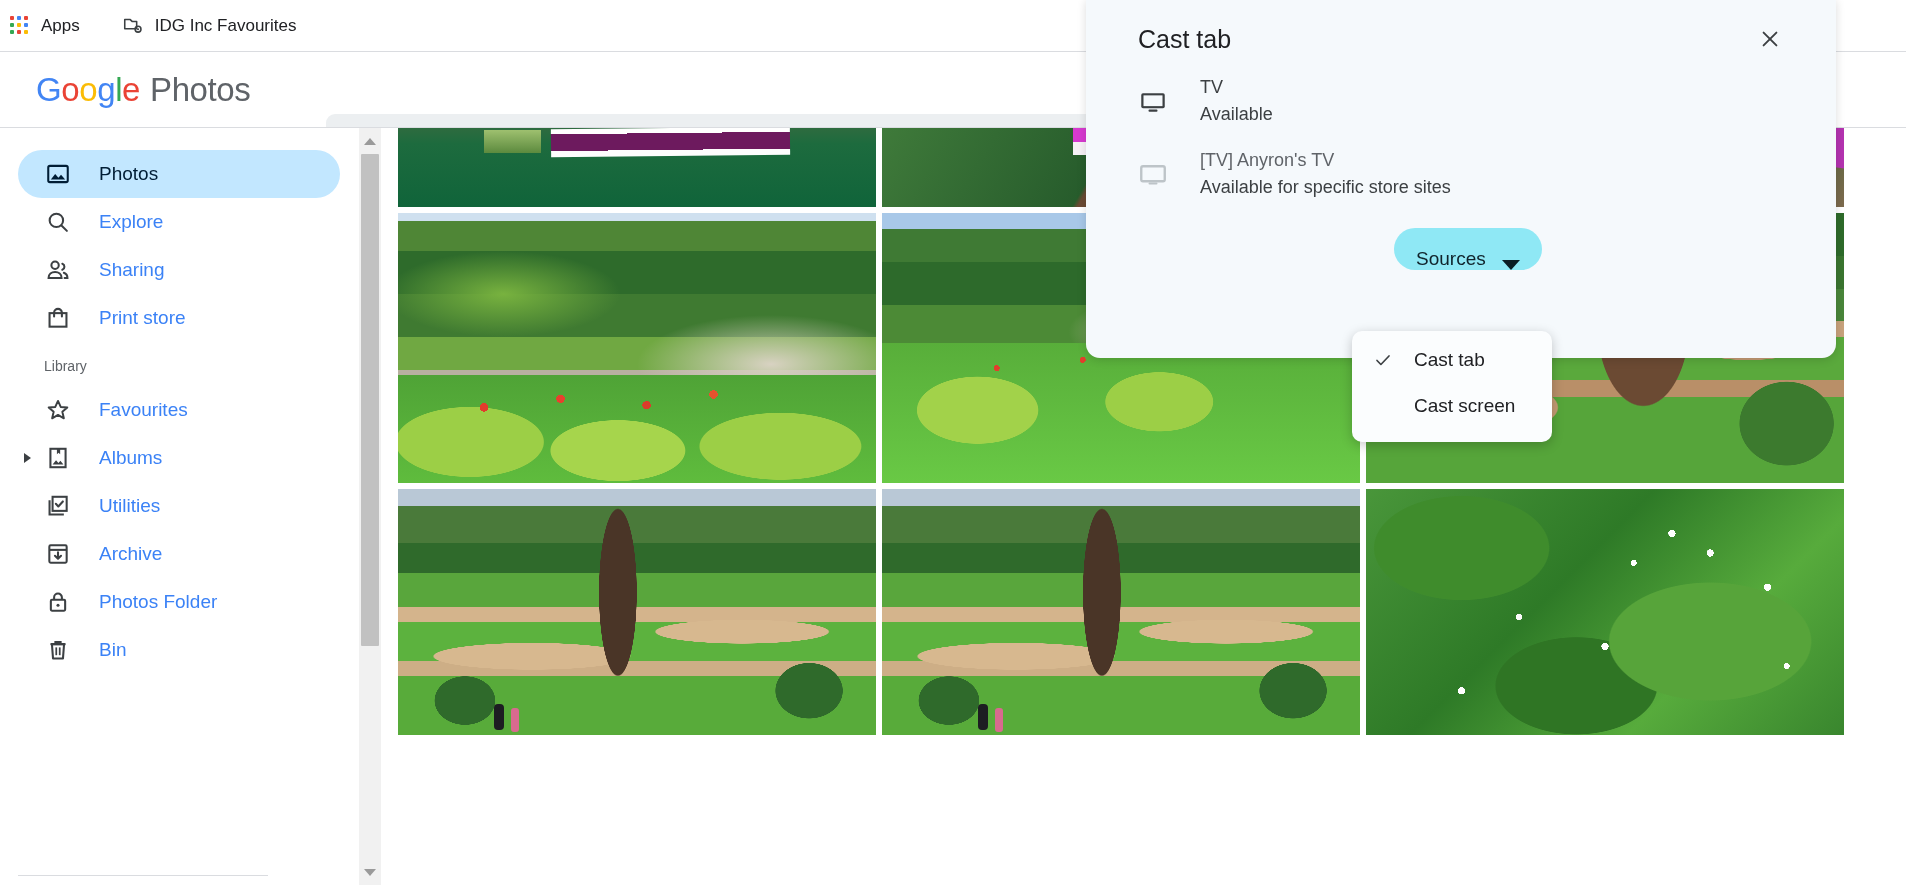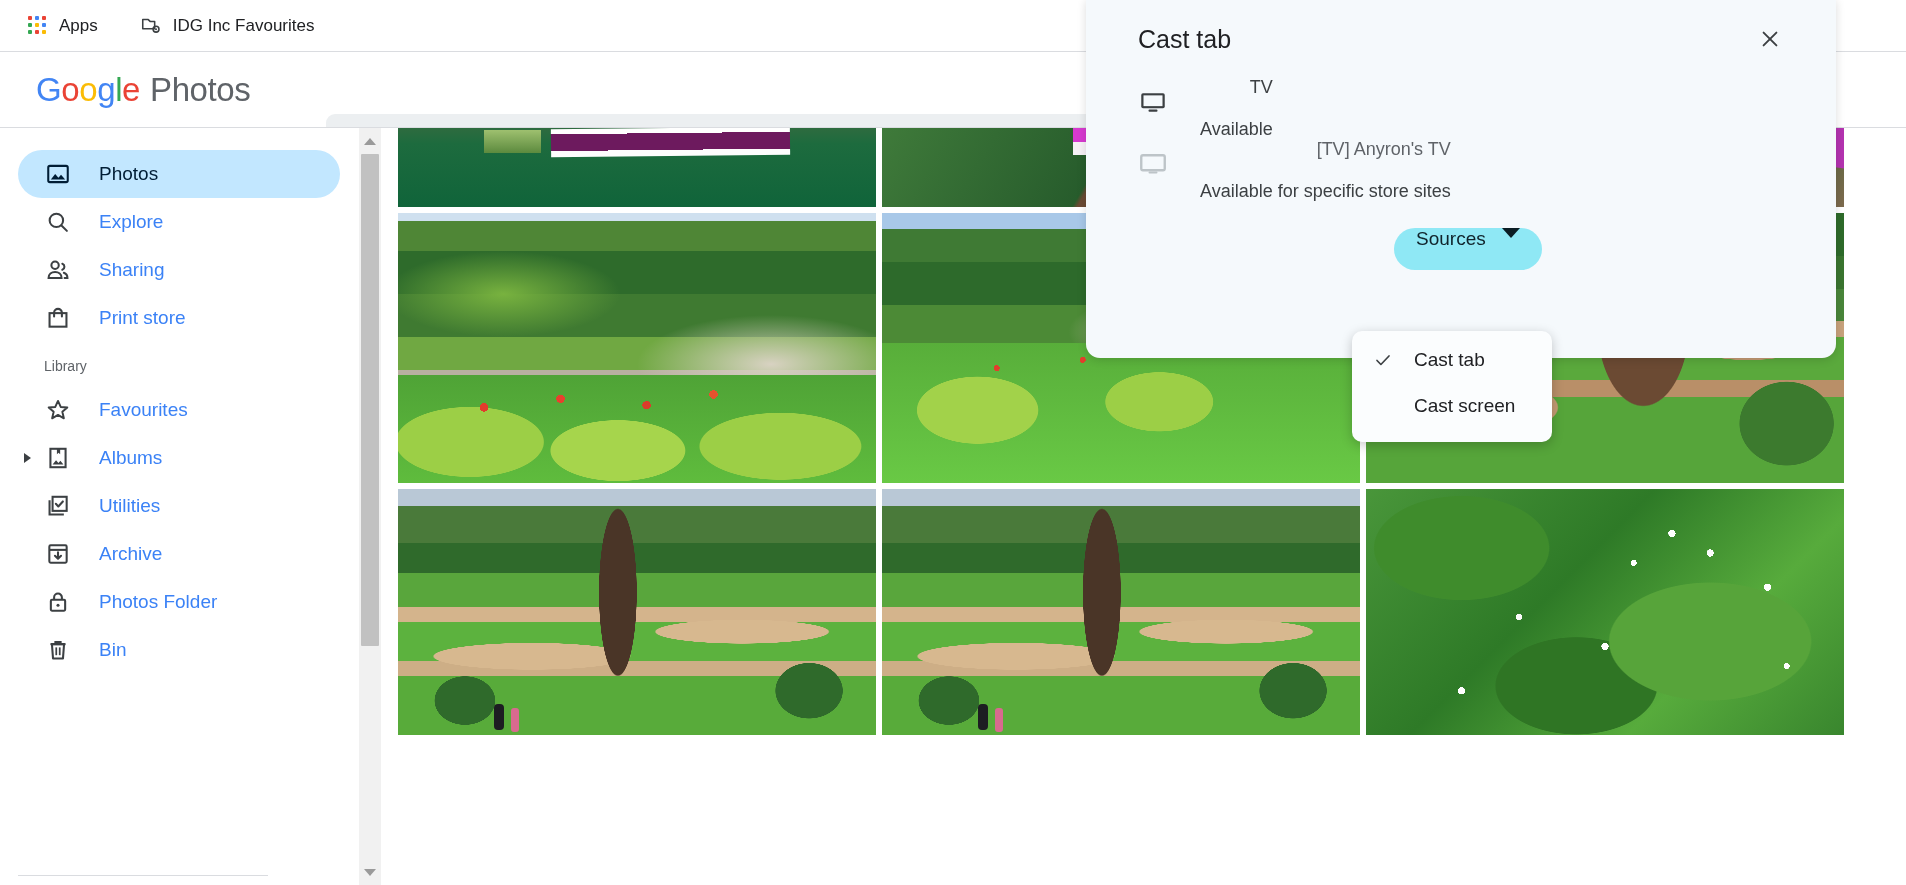--- a/index.html
+++ b/index.html
@@ -10,21 +10,21 @@
     font-family: "Liberation Sans", sans-serif;
     -webkit-font-smoothing: antialiased;
   }
 
   
   .bookmarks-bar {
     position: absolute; top: 0; left: 0; width: 1906px; height: 52px;
     background: #ffffff;
     border-bottom: 1px solid #dadce0;
     display: flex; align-items: center;
-    padding-left: 20px;
+    padding-left: 2px;
     gap: 26px;
   }
   .bm-item { display: flex; align-items: center; gap: 11px; cursor: pointer;
              padding: 4px 8px; border-radius: 4px; }
   .bm-label { font-size: 17px; color: #202124; white-space: nowrap; }
   .apps-grid { width: 20px; height: 20px; display: grid;
                grid-template-columns: repeat(3, 4px);
                grid-template-rows: repeat(3, 4px);
                gap: 3px; }
   .apps-grid i { display: block; width: 4px; height: 4px; border-radius: 1px; }
@@ -292,33 +292,33 @@
   .cast-close {
     position: absolute; right: 52px; top: 26px;
     width: 28px; height: 28px; cursor: pointer;
     display:flex; align-items:center; justify-content:center;
   }
   .cast-row {
     position: absolute; left: 52px; display: flex; align-items: flex-start; gap: 32px;
     cursor: pointer;
   }
   .cast-row.r1 { top: 78px; }
-  .cast-row.r2 { top: 140px; }
+  .cast-row.r2 { top: 151px; }
   .tv-ic { width: 30px; height: 30px; flex: 0 0 30px; margin-top: 10px; }
-  .cast-row .txt { display: flex; flex-direction: column; gap: 21px; text-align: right; }
+  .cast-row .txt { display: flex; flex-direction: column; gap: 6px; }
   .cast-dev-name { font-size: 18px; color: #3c4043; }
   .cast-dev-name.muted { color: #5f6368; }
   .cast-dev-status { font-size: 18px; color: #3c4043; }
 
   .sources-btn {
     position: absolute; left: 1394px; top: 228px;
     height: 42px; padding: 0 22px;
     background: #8fe8f5;
     border: none; border-radius: 21px;
-    display: flex; align-items: flex-start; gap: 16px;
+    display: flex; align-items: flex-end; gap: 16px;
     cursor: pointer; z-index: 45;
     font-family: "Liberation Sans", sans-serif;
   }
   .sources-btn .lbl { font-size: 19px; color: #10232b; }
   .sources-btn .caret {
     width: 0; height: 0;
     border-left: 9px solid transparent; border-right: 9px solid transparent;
     border-top: 10px solid #0b1d24;
   }
 

